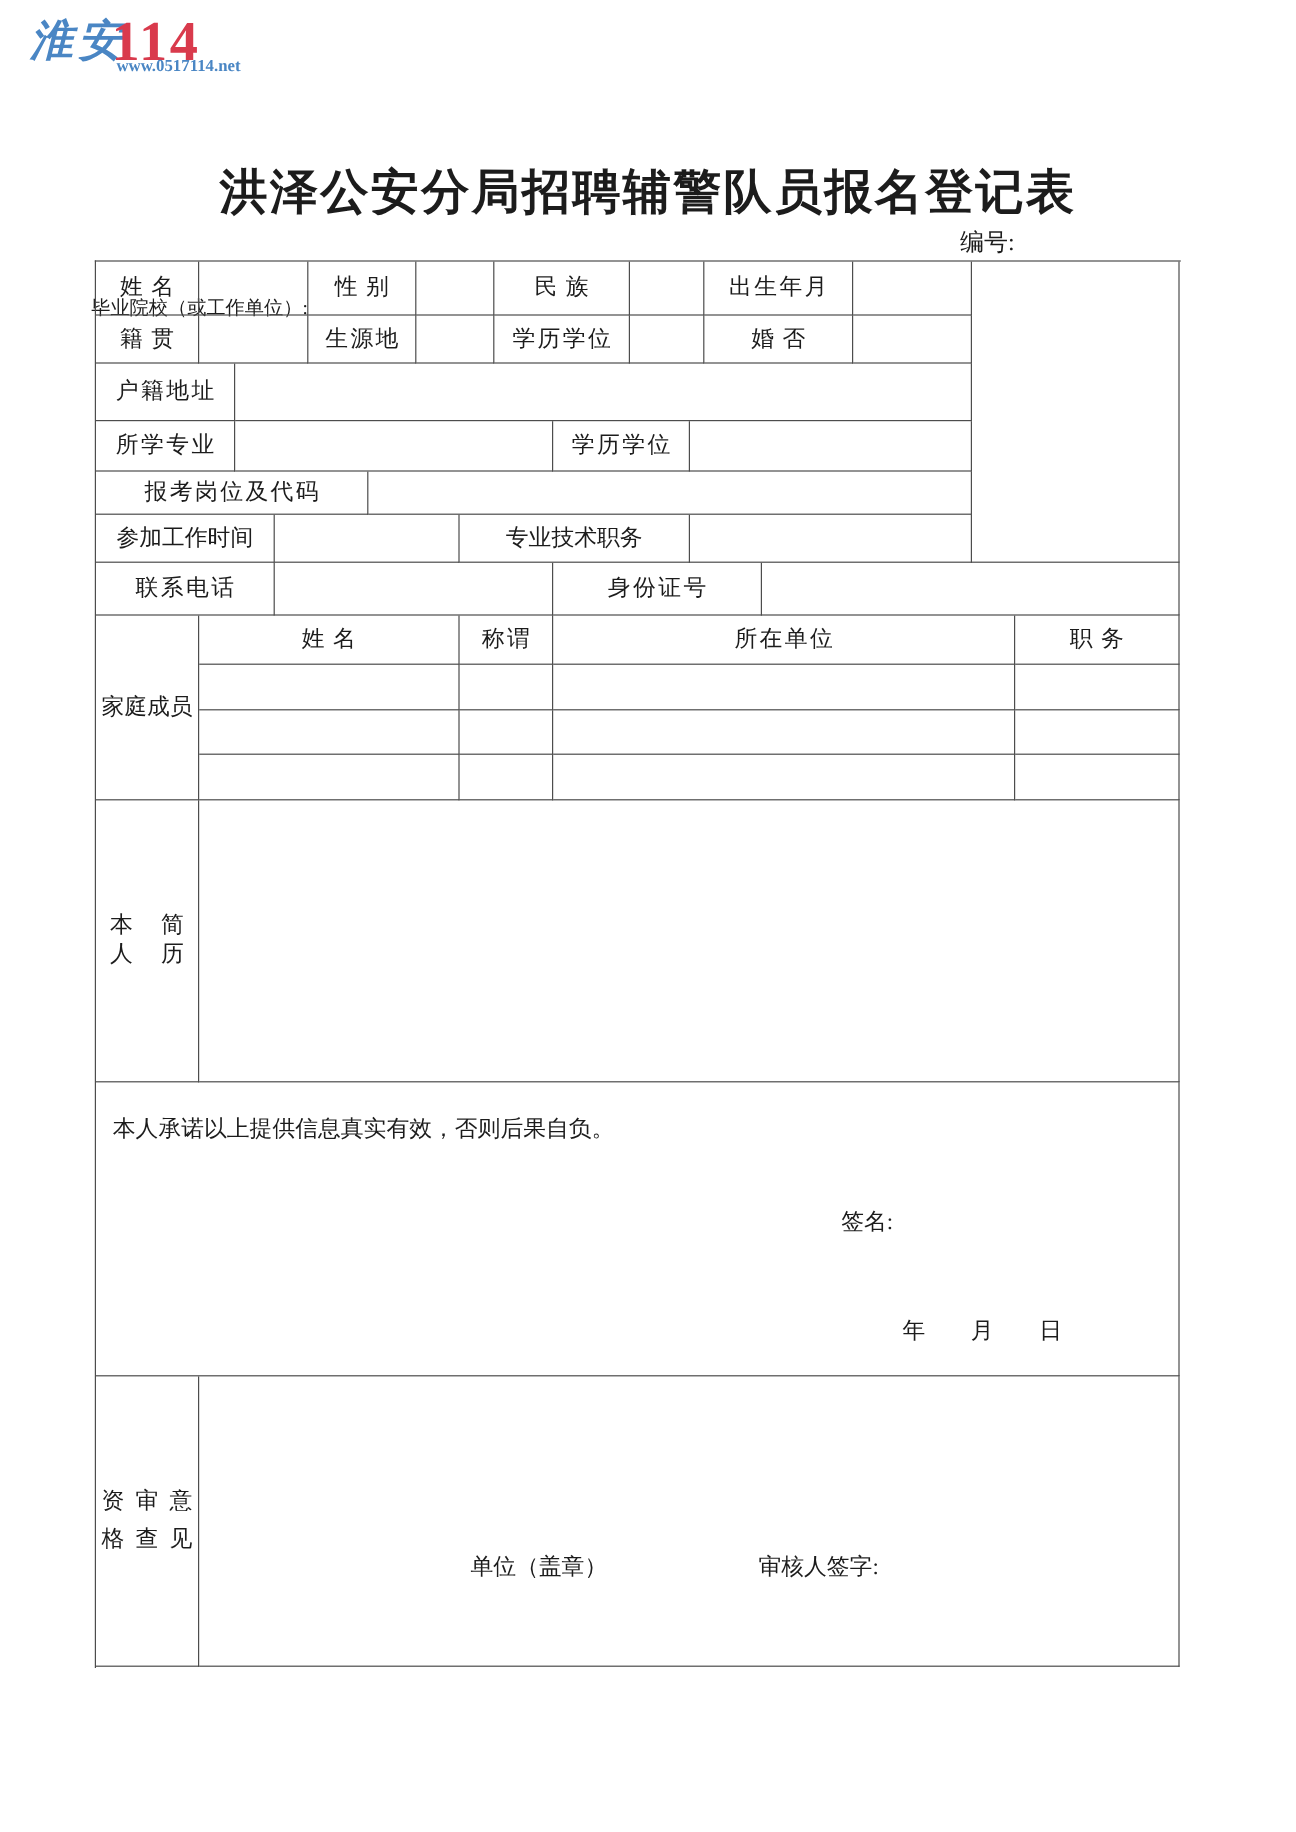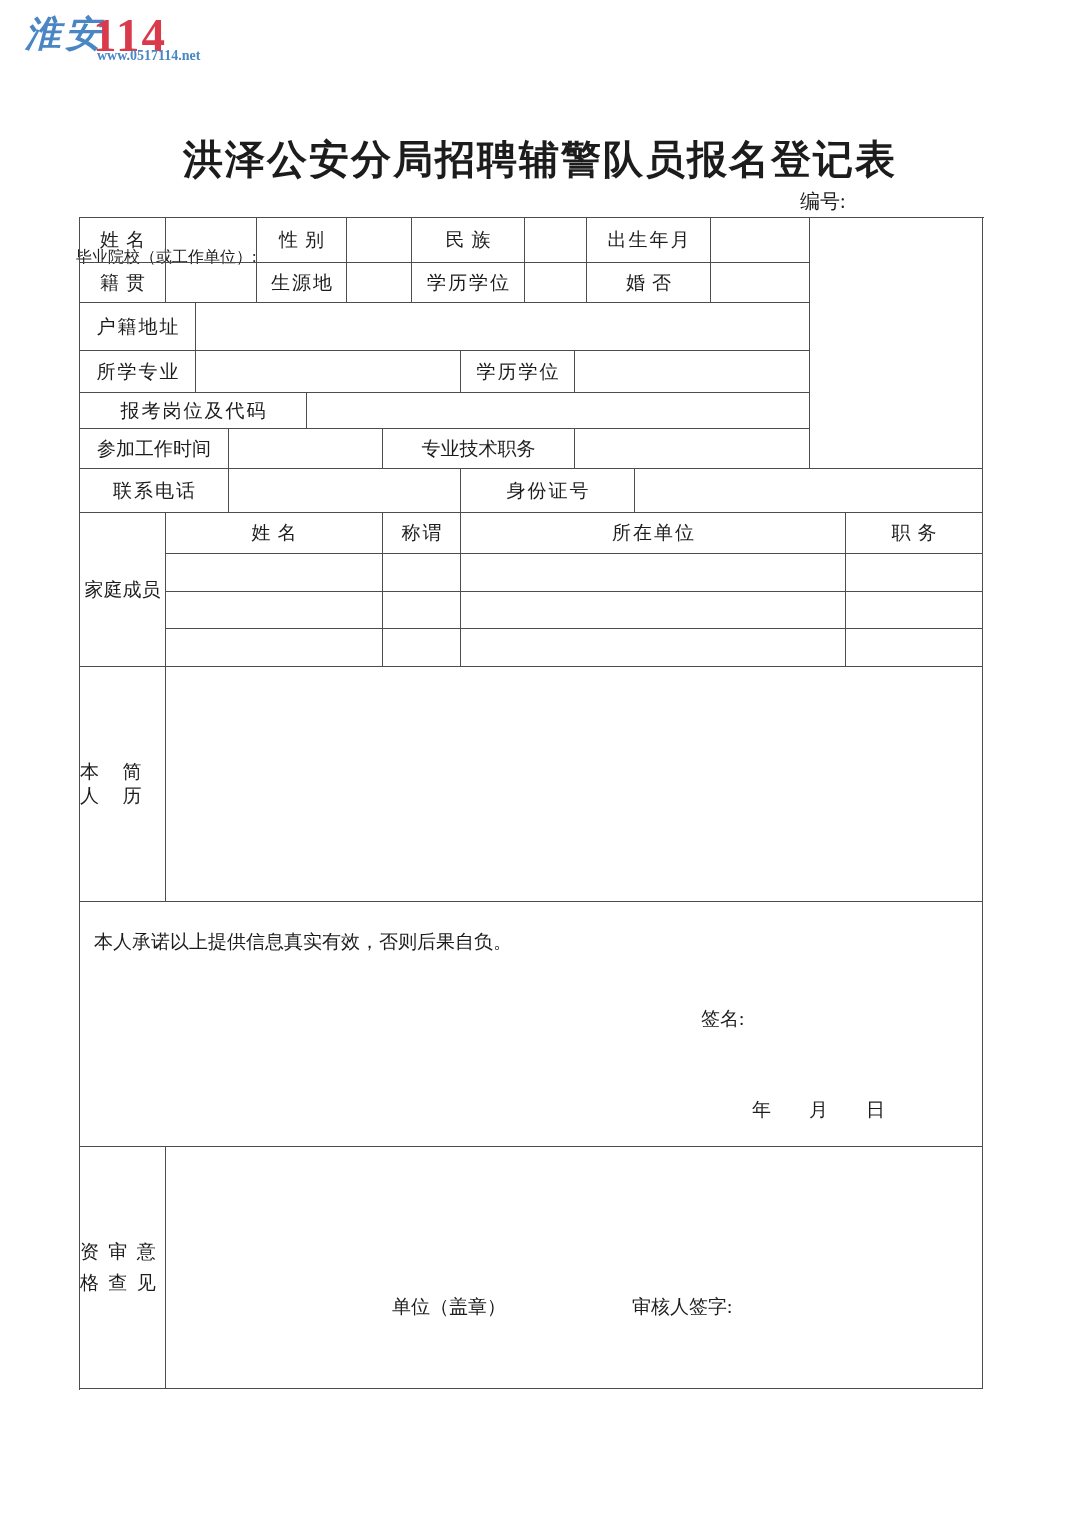--- a/index.html
+++ b/index.html
@@ -16,21 +16,21 @@
   .title{position:absolute;left:0;top:100px;width:1080px;text-align:center;
          font-size:40px;font-weight:bold;letter-spacing:2px;margin-top:32px;}
   .hdr-left{position:absolute;left:76px;top:204px;font-size:16px;margin-top:43px;}
   .hdr-right{position:absolute;left:800px;top:188px;font-size:20px;}
   
   .tbl{position:absolute;left:79px;top:217px;width:904px;height:1172px;
        border-top:1px solid #4d4d4d;border-left:1px solid #4d4d4d;}
   .c{position:absolute;box-sizing:border-box;
      border-right:1px solid #4d4d4d;border-bottom:1px solid #4d4d4d;
      display:flex;align-items:center;justify-content:center;
-     font-size:19px;line-height:1.25;text-align:left;}
+     font-size:19px;line-height:1.25;text-align:center;}
   .ls5{letter-spacing:7px;padding-left:7px;}
   .ls2{letter-spacing:2px;padding-left:2px;}
   .multi{flex-direction:row;}
   .free{position:absolute;font-size:19px;white-space:nowrap;}
 </style>
 </head>
 <body>
 
 <div class="page">
 

